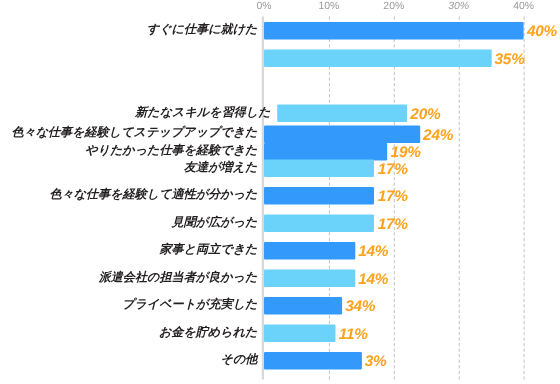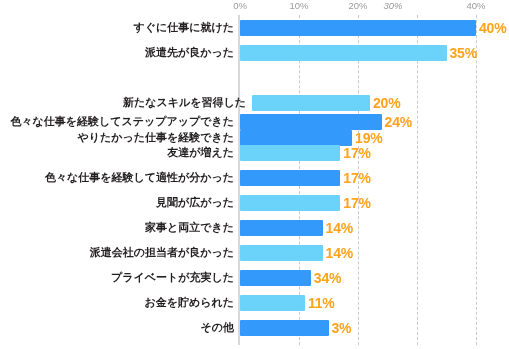--- a/index.html
+++ b/index.html
@@ -55,20 +55,21 @@
     letter-spacing: 0px;
   }
   
   .row {
     position: absolute;
     left: 0;
     width: 435px;
     height: 25px;
     display: flex;
     align-items: center;
+    font-style: italic;
   }
   .cat-label {
     position: absolute;
     left: 0;
     width: 234px;
     text-align: right;
     font-size: 11px;
     line-height: 25px;
     color: #231f20;
     font-weight: bold;
@@ -101,42 +102,41 @@
 </style>
 </head>
 <body>
 
 <div id="chart-root">
 
   <div id="axis-labels">
       <div class="axis-tick" style="left: 240px;">0%</div>
       <div class="axis-tick" style="left: 299px; text-align: center;">10%</div>
       <div class="axis-tick" style="left: 358px;">20%</div>
-      <div class="axis-tick" style="left: 393px; font-style: italic;">30%</div>
+      <div class="axis-tick" style="left: 417px; font-style: italic;">30%</div>
       <div class="axis-tick" style="left: 476px;">40%</div>
     </div>
 
   <div id="plot-area">
       <div class="gridline zero"></div>
       <div class="gridline" style="left: 59px;"></div>
       <div class="gridline" style="left: 118px;"></div>
       <div class="gridline" style="left: 177px;"></div>
       <div class="gridline" style="left: 236px;"></div>
     </div>
 
   <div id="rows">
       <div class="row" style="top: 15px;">
         <div class="cat-label">すぐに仕事に就けた</div>
         <div class="bar-wrap">
           <div class="bar dark" style="width: 236px;"></div>
           <div class="bar-value">40%</div>
         </div>
       </div>
       <div class="row" style="top: 40px;">
-        <div class="cat-label">派遣先が良かった</div>
         <div class="bar-wrap">
           <div class="bar light" style="width: 206.5px;"></div>
           <div class="bar-value">35%</div>
         </div>
       </div>
       <div class="row" style="top: 65px; margin-top: 44px;">
         <div class="cat-label">色々な仕事を経験してステップアップできた</div>
         <div class="bar-wrap">
           <div class="bar dark" style="width: 141.6px;"></div>
           <div class="bar-value">24%</div>

